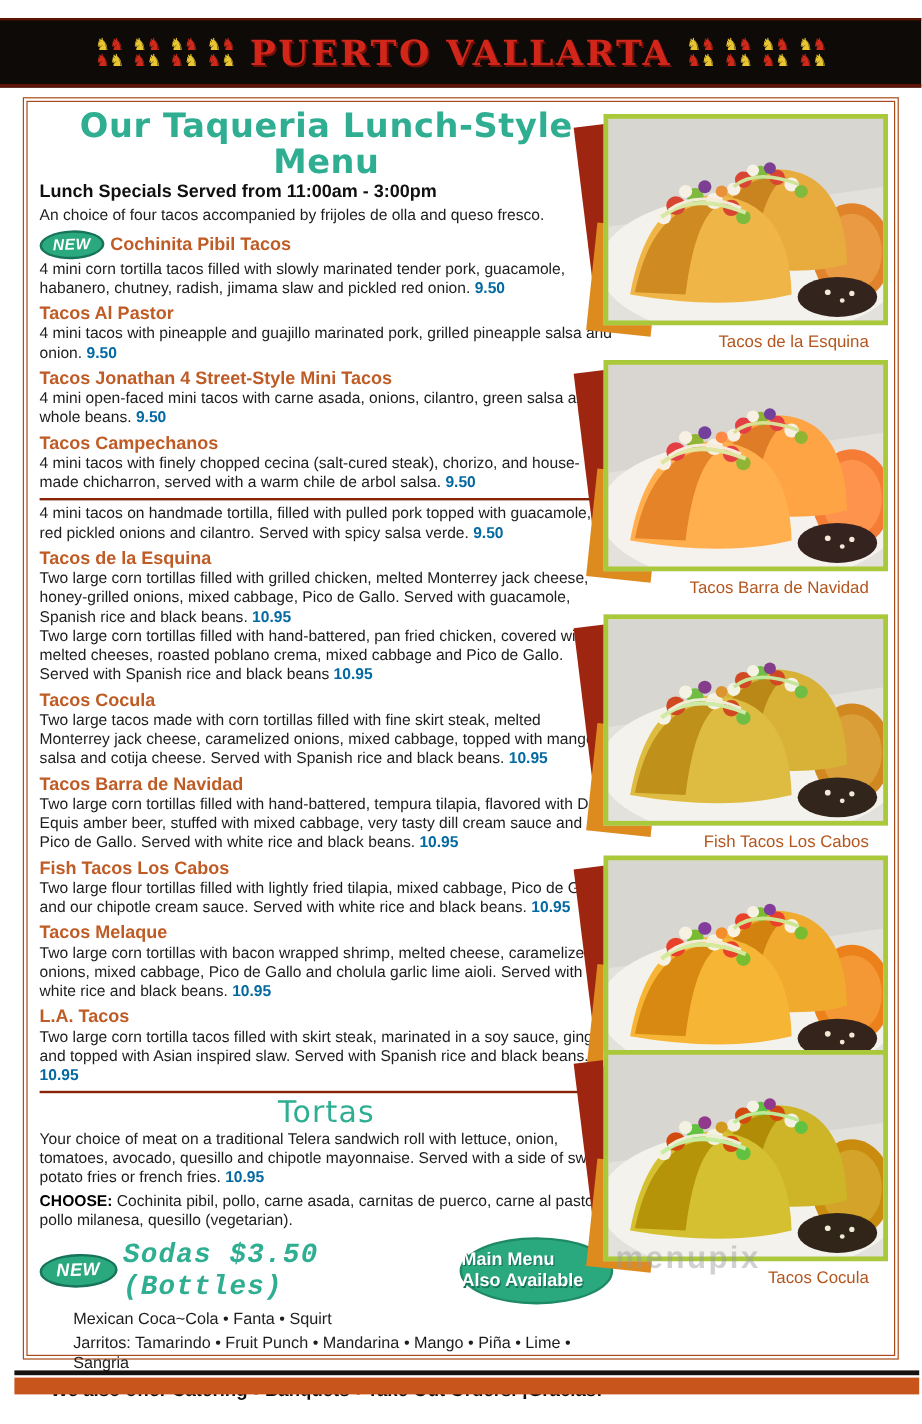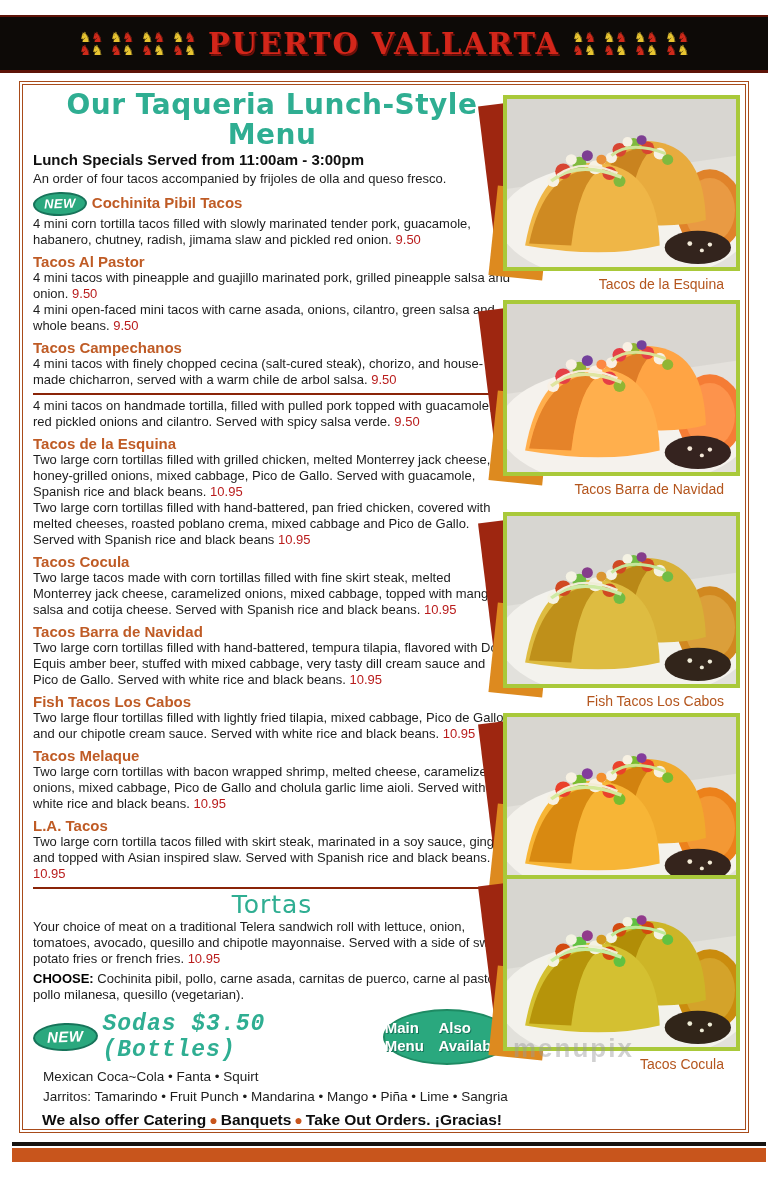--- a/index.html
+++ b/index.html
@@ -23,41 +23,41 @@
 
   .menu-title{font-family:"DejaVu Sans",sans-serif;font-weight:bold;font-size:28px;line-height:30px;
         color:#2fae92;text-align:center;margin:0 0 1px;letter-spacing:.5px;}
   .menu-subtitle{font-size:15px;font-weight:bold;color:#101010;line-height:18px;}
   .menu-intro{font-size:13px;margin:1px 0 4px;line-height:17px;}
 
   .item{margin:0;}
   .item-head{margin-top:5px;line-height:17px;}
   .item-name{font-size:15px;font-weight:bold;color:#bf5b25;}
   .desc{font-size:13px;line-height:16px;margin:0;}
-  .price{color:#b91c1c;font-weight:normal;}
+  .price{color:#0369a1;font-weight:bold;}
   .divider{border:none;border-top:2px solid #8a2408;margin:5px 2px 3px 0;}
 
   .new-badge{display:inline-block;background:#2aa87e;color:#fff;font-weight:bold;font-style:italic;
         border:2px solid #17745a;border-radius:50%;padding:1px 9px 2px;font-size:13px;
         margin-right:5px;transform:rotate(-2deg);letter-spacing:.5px;}
 
   .tortas-title{font-family:"DejaVu Sans",sans-serif;font-weight:normal;font-size:25px;line-height:26px;
         color:#2fae92;text-align:center;margin:2px 0 1px;letter-spacing:1px;}
   .choose{font-size:13px;line-height:16px;margin:4px 0 0;}
   .choose b{color:#000;}
 
   .sodas-row{display:flex;align-items:center;margin-top:6px;}
   .new-badge.big{font-size:15px;padding:3px 12px 4px;}
   .sodas-title{font-family:Liberation Mono, monospace;font-weight:bold;font-style:italic;font-size:23px;
         color:#2fae92;letter-spacing:1px;}
   .main-menu-oval{margin-left:auto;width:138px;height:52px;background:#2aa87e;border:2px solid #1e8a63;
-        border-radius:50%;display:flex;flex-direction:row;align-items:center;justify-content:center;
+        border-radius:50%;display:flex;flex-direction:column;justify-content:center;
         color:#fff;font-weight:bold;font-size:15px;line-height:18px;text-shadow:1px 1px 0 #17745a;}
 
-  .drinks{font-size:13.5px;line-height:17px;margin:3px 0 0 10px;}
+  .drinks{font-size:13.5px;line-height:17px;margin:3px 0 0 28px;}
   .offers{font-size:15.5px;font-weight:bold;text-align:center;margin:6px 0 0;color:#0d0d0d;}
   .obullet{color:#c8551c;font-size:14px;padding:0 3px;}
 
   
   .photo{position:absolute;right:5px;width:237px;margin:0;}
   .p1{top:10px;} .p2{top:215px;} .p3{top:427px;} .p4{top:628px;} .p5{top:790px;margin-left:12px;}
   .photo-img{position:relative;height:176px;border:4px solid #a9c93a;box-sizing:border-box;
         background:#e3e1dc;overflow:hidden;z-index:2;}
   .photo-img svg{display:block;width:100%;height:100%;}
   .decor-dark,.decor-orange{position:absolute;z-index:1;}
@@ -135,33 +135,34 @@
           <span class="my">♞</span>
         </span>
     </div>
   </div>
 
   <div class="content-box">
     <div class="left-col">
 
       <h1 class="menu-title">Our Taqueria Lunch-Style Menu</h1>
       <div class="menu-subtitle">Lunch Specials Served from 11:00am - 3:00pm</div>
-      <p class="menu-intro">An order of four tacos accompanied by frijoles de olla and queso fresco.</p>
+      <p class="menu-intro">An choice of four tacos accompanied by frijoles de olla and queso fresco.</p>
 
       <div class="item">
         <div class="item-head"><span class="new-badge">NEW</span><span class="item-name">Cochinita Pibil Tacos</span></div>
         <p class="desc"><span>4 mini corn tortilla tacos filled with slowly marinated tender pork, guacamole, habanero, chutney, radish, jimama slaw and pickled red onion.</span> <b class="price">9.50</b></p>
       </div>
 
       <div class="item">
         <div class="item-head"><span class="item-name">Tacos Al Pastor</span></div>
         <p class="desc"><span>4 mini tacos with pineapple and guajillo marinated pork, grilled pineapple salsa and onion.</span> <b class="price">9.50</b></p>
       </div>
 
       <div class="item">
+        <div class="item-head"><span class="item-name">Tacos Jonathan  4 Street-Style Mini Tacos</span></div>
         <p class="desc"><span>4 mini open-faced mini tacos with carne asada, onions, cilantro, green salsa and whole beans.</span> <b class="price">9.50</b></p>
       </div>
 
       <div class="item">
         <div class="item-head"><span class="item-name">Tacos Campechanos</span></div>
         <p class="desc"><span>4 mini tacos with finely chopped cecina (salt-cured steak), chorizo, and house-made chicharron, served with a warm chile de arbol salsa.</span> <b class="price">9.50</b></p>
       </div>
 
       <hr class="divider">
 

